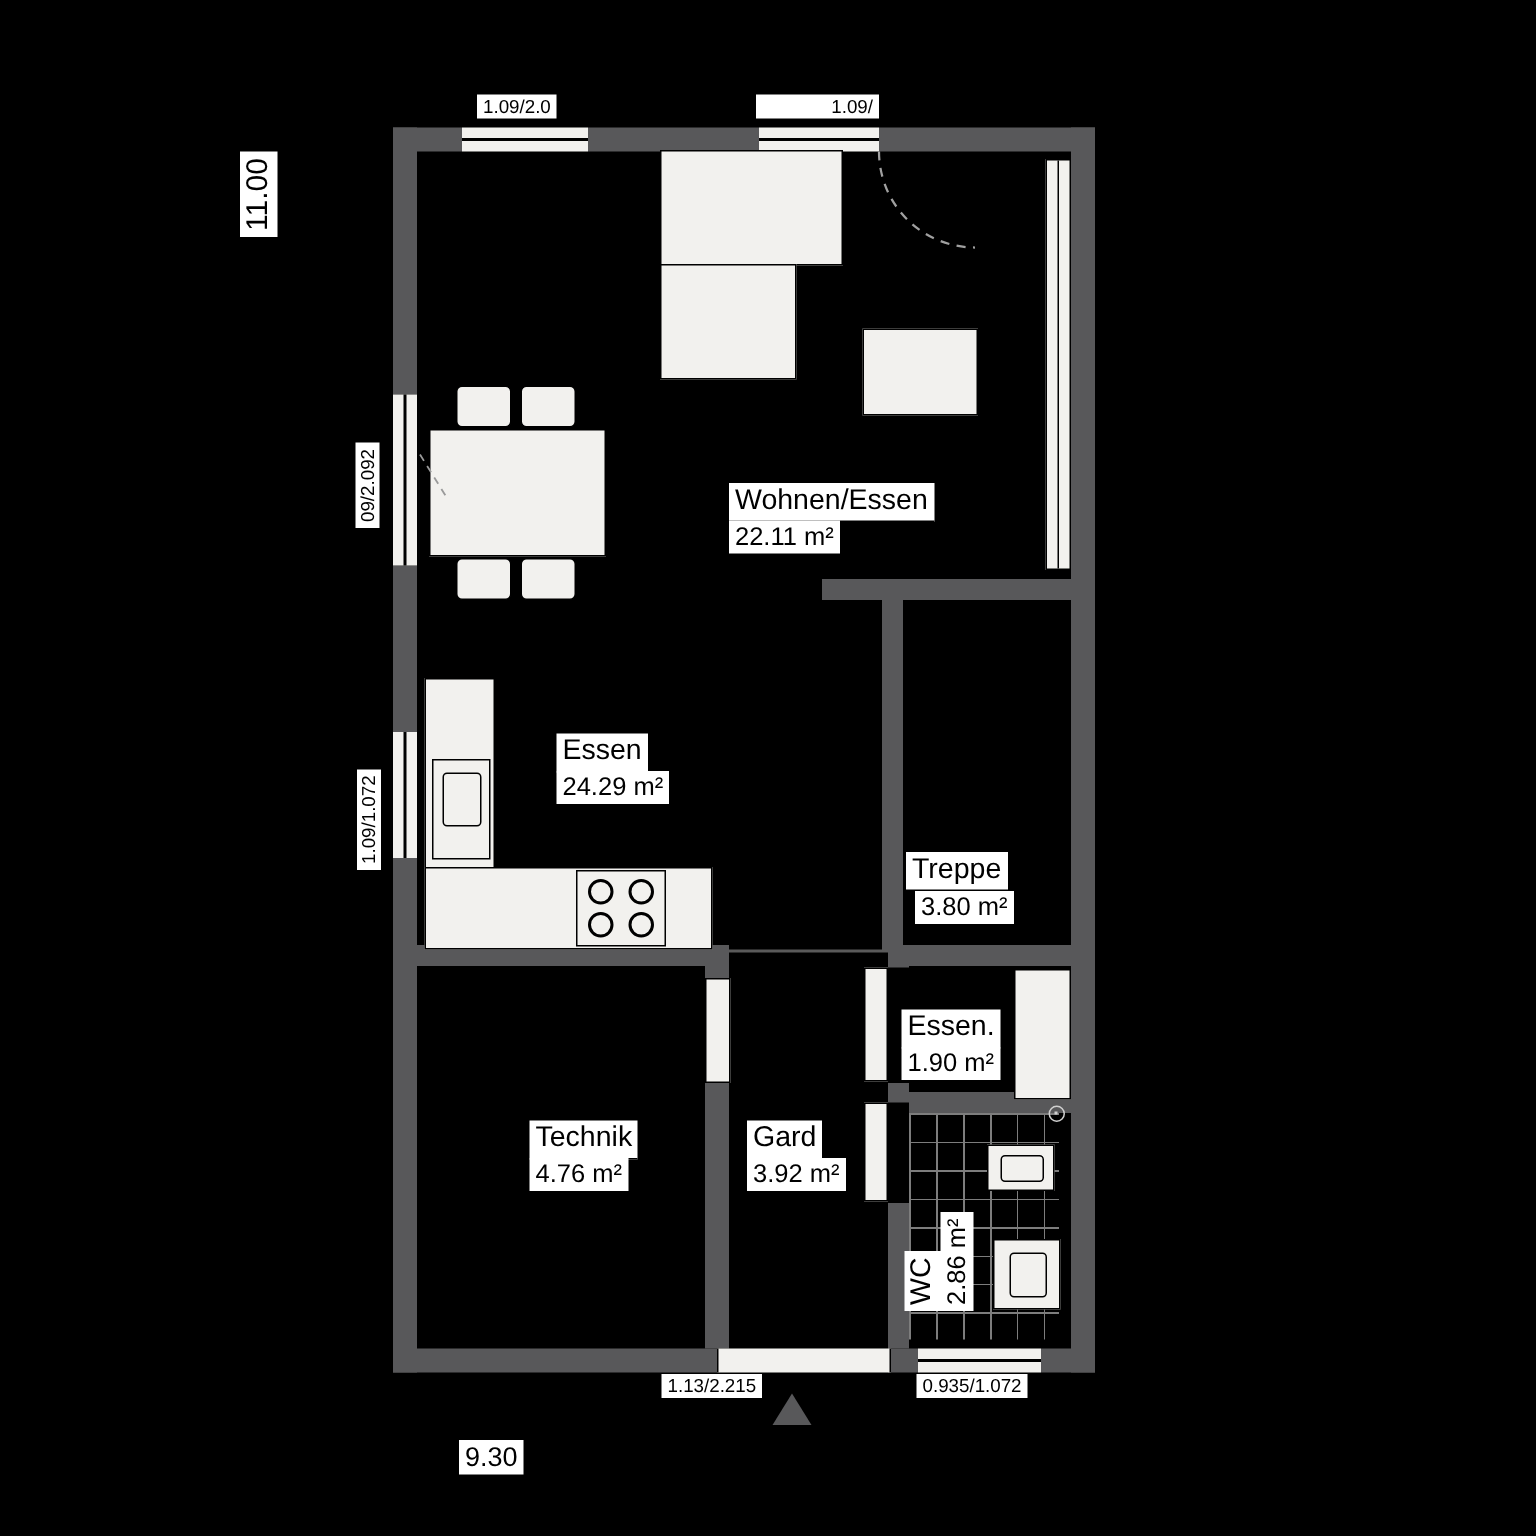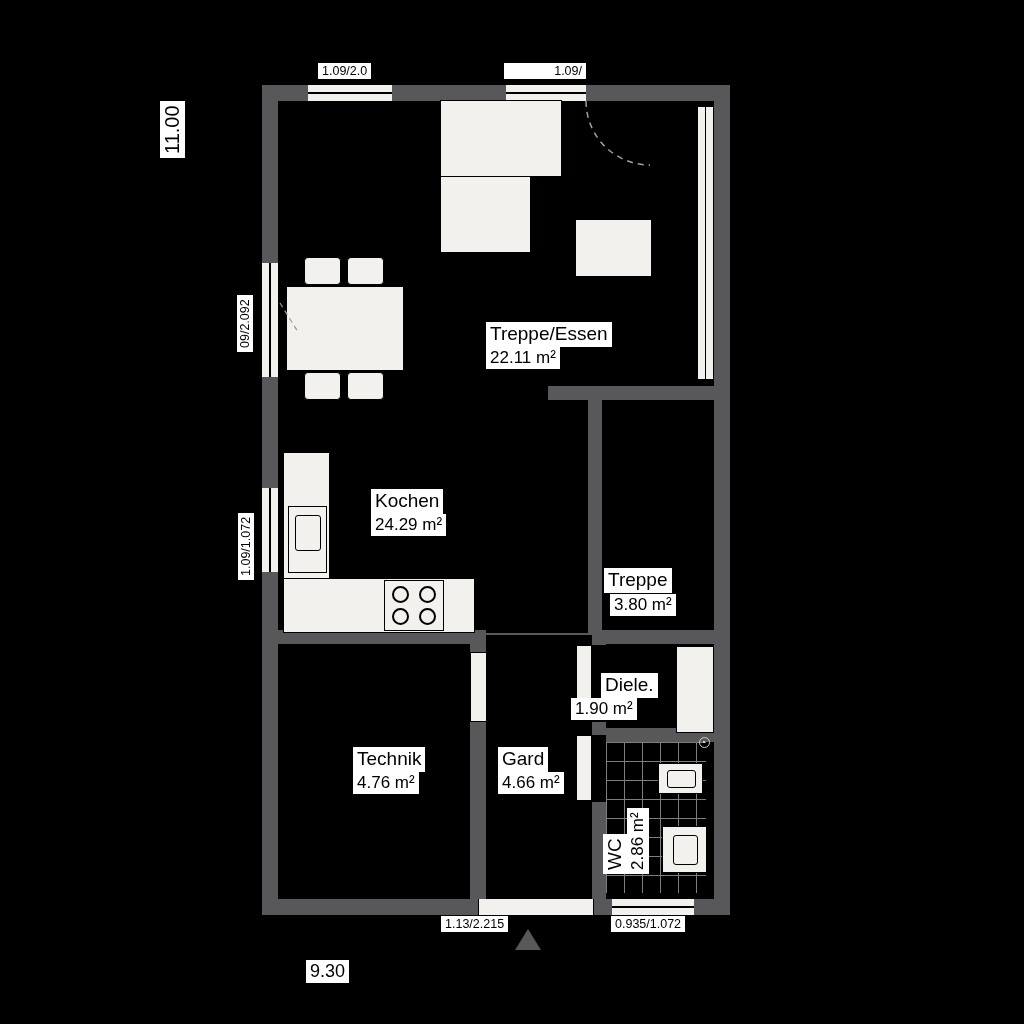--- a/index.html
+++ b/index.html
@@ -129,34 +129,34 @@
 
   <div class="label dim" style="left:318px;top:63px">1.09/2.0</div>
   <div class="label dim" style="left:504px;top:63px;min-width:74px;justify-content:flex-end">1.09/</div>
   <div class="label big rot" style="left:160px;top:158px">11.00</div>
   <div class="label dim rot" style="left:237px;top:352px">09/2.092</div>
   <div class="label dim rot" style="left:238px;top:580px">1.09/1.072</div>
   <div class="label dim" style="left:441px;top:916px">1.13/2.215</div>
   <div class="label dim" style="left:611px;top:916px">0.935/1.072</div>
   <div class="label mid" style="left:306px;top:960px">9.30</div>
 
-  <div class="label room-name" style="left:486px;top:322px">Treppe/Essen</div>
+  <div class="label room-name" style="left:486px;top:322px">Wohnen/Essen</div>
   <div class="label room-area" style="left:486px;top:347px">22.11 m²</div>
 
-  <div class="label room-name" style="left:371px;top:489px">Kochen</div>
+  <div class="label room-name" style="left:371px;top:489px">Essen</div>
   <div class="label room-area" style="left:371px;top:514px">24.29 m²</div>
 
   <div class="label room-name" style="left:604px;top:568px">Treppe</div>
   <div class="label room-area" style="left:610px;top:594px">3.80 m²</div>
 
-  <div class="label room-name" style="left:601px;top:673px">Diele.</div>
-  <div class="label room-area" style="left:571px;top:698px">1.90 m²</div>
+  <div class="label room-name" style="left:601px;top:673px">Essen.</div>
+  <div class="label room-area" style="left:601px;top:698px">1.90 m²</div>
 
   <div class="label room-name" style="left:353px;top:747px">Technik</div>
   <div class="label room-area" style="left:353px;top:772px">4.76 m²</div>
 
   <div class="label room-name" style="left:498px;top:747px">Gard</div>
-  <div class="label room-area" style="left:498px;top:772px">4.66 m²</div>
+  <div class="label room-area" style="left:498px;top:772px">3.92 m²</div>
 
   <div class="label room-name rot" style="left:603px;top:874px">WC</div>
   <div class="label room-area rot" style="left:627px;top:874px">2.86 m²</div>
 
 </div>
 
 </body></html>

